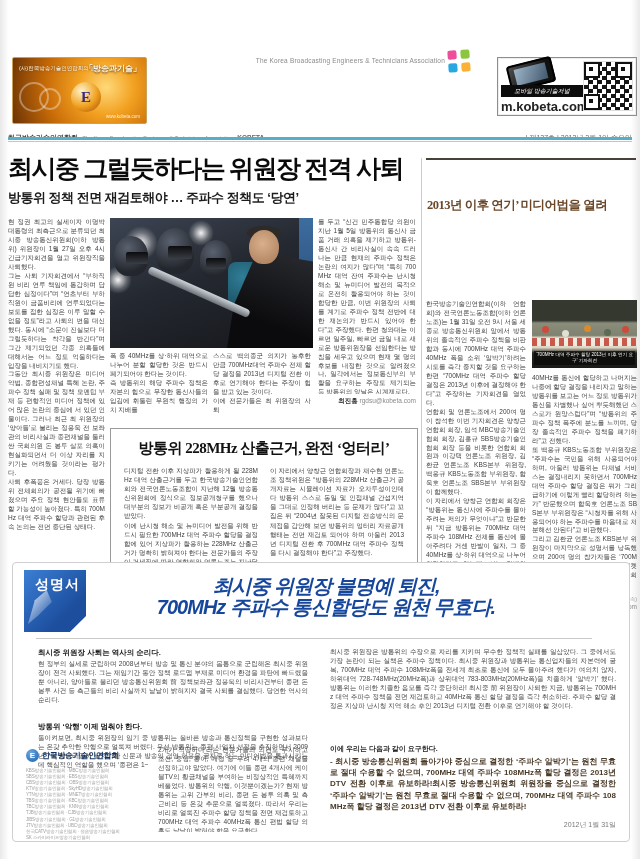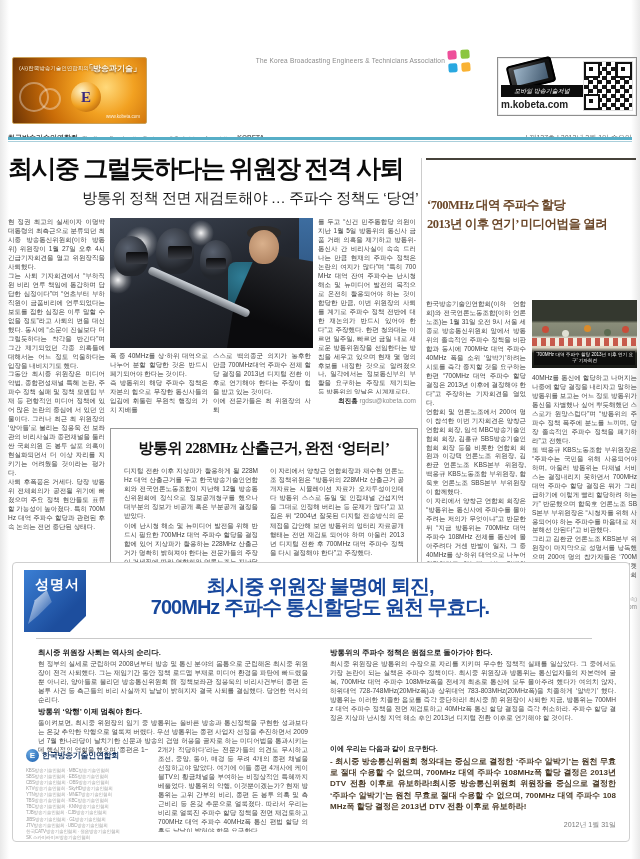--- a/index.html
+++ b/index.html
@@ -30,38 +30,38 @@
   .sq4{right:0;bottom:0;background:#f9b233;}
   .logo-kr{left:150px;top:64px;width:340px;text-align:center;font-size:46px;font-weight:bold;
      color:#2e6fb2;letter-spacing:1px;line-height:1.1;font-family:"Liberation Sans",sans-serif;}
 
   .mobile-box{left:497px;top:57px;width:138px;height:57px;background:#fff;border:1px solid #8e8e8e;box-shadow:inset 0 0 0 1px #eee;}
   .phone{position:absolute;left:10px;top:3px;width:46px;height:26px;border-radius:4px;transform:rotate(-14deg);
      background:linear-gradient(135deg,#555 0%,#111 60%);box-shadow:inset 0 0 0 2px #000;}
   .phone-screen{position:absolute;left:7px;top:5px;width:32px;height:16px;background:linear-gradient(120deg,#9fb6c9,#41586e);}
   .mobile-band{position:absolute;left:3px;top:27px;width:82px;height:12px;background:#0c0c0c;color:#fff;
      font-size:6px;font-style:italic;text-align:center;line-height:12px;font-family:"Liberation Serif",serif;}
-  .mobile-url{position:absolute;left:3px;top:41px;width:82px;text-align:left;font-size:10px;font-weight:bold;color:#222;}
+  .mobile-url{position:absolute;left:3px;top:41px;width:82px;text-align:center;font-size:13px;font-weight:bold;color:#222;}
   .qr{position:absolute;right:4px;top:4px;width:48px;height:48px;
      background:repeating-conic-gradient(#161616 0% 25%,#ffffff 0% 50%) 0 0/9px 9px;outline:1px solid #ddd;}
   .fp{position:absolute;width:12px;height:12px;border:2.5px solid #111;background:#fff;}
   .fp::after{content:"";position:absolute;left:2.5px;top:2.5px;width:4.5px;height:4.5px;background:#111;}
   .fp1{left:0;top:0;} .fp2{right:0;top:0;} .fp3{left:0;bottom:0;}
 
   .masthead-row{left:8px;top:126px;width:624px;display:flex;justify-content:space-between;align-items:baseline;}
   .mh-org{font-size:7px;font-weight:bold;color:#444;}
   .mh-en{font-size:5.5px;color:#9a9a9a;} .mh-kobeta{font-size:6.5px;font-weight:bold;color:#666;}
   .mh-issue{font-size:7px;color:#666;}
   .teal-rule{left:8px;top:137px;width:624px;height:6px;
      background:linear-gradient(#57aec7 0 3px,#fff 3px 4px,#aacfdb 4px 5px,#fff 5px);}
 
   
   .headline{left:8px;top:152px;width:412px;font-family:"Liberation Serif",serif;font-weight:bold;
      font-size:25px;letter-spacing:-1.5px;color:#0a0a0a;white-space:nowrap;}
-  .subhead{left:8px;top:189px;width:410px;text-align:right;font-size:15px;font-weight:normal;color:#1c1c1c;letter-spacing:-.5px;}
+  .subhead{left:8px;top:189px;width:410px;text-align:left;font-size:13px;font-weight:bold;color:#1c1c1c;letter-spacing:-.5px;}
   .col{position:absolute;font-size:6.5px;line-height:1.38;color:#3c3c3c;}
   .c1{left:8px;top:218px;width:97px;height:398px;}
   .c2{left:110px;top:352px;width:98px;height:74px;}
   .c3{left:213px;top:352px;width:98px;height:74px;}
   .c4{left:318px;top:218px;width:98px;height:176px;}
   .byline{font-size:6.5px;color:#8a8a8a;text-align:right;}
   .byline b{color:#333;}
   .main-byline{left:318px;top:397px;width:98px;}
   .continued{font-size:5.5px;color:#999;text-align:right;}
 
@@ -106,22 +106,22 @@
      color:#fff;font-size:4.6px;line-height:1.3;padding:1px 2px;text-align:center;}
 
   
   .stmt{left:12px;top:562px;width:616px;height:278px;border:1px solid #cfcfcf;border-radius:4px;background:#fff;}
   .badge{left:24px;top:570px;width:62px;height:62px;background:linear-gradient(135deg,#3b7fd4,#1d4e9e 70%);
      clip-path:polygon(0 0,100% 0,100% 74%,74% 100%,0 100%);}
   .badge-label{position:absolute;right:6px;top:6px;color:#fff;font-weight:bold;font-size:14px;letter-spacing:1px;}
   .quill{position:absolute;left:4px;top:20px;width:34px;height:34px;
      background:linear-gradient(130deg,rgba(255,255,255,.9),rgba(255,255,255,.15) 60%,transparent);
      clip-path:polygon(0 100%,20% 30%,55% 0,70% 35%,30% 75%);}
-  .stmt-title{left:12px;width:616px;text-align:center;font-size:20px;font-weight:bold;
-     color:#17479c;letter-spacing:-1px;}
+  .stmt-title{left:12px;width:616px;text-align:center;font-size:20px;font-weight:bold;font-style:italic;
+     color:#17479c;letter-spacing:-1px;padding-left:6px;}
   .st1{top:573px;} .st2{top:574px;margin-top:20px;}
   .stmt-div{left:36px;top:638px;width:556px;height:1px;background:#c9c9c9;}
   .sec-h{font-size:7.5px;font-weight:bold;color:#1b1b1b;margin-bottom:2px;}
   .sec-b{font-size:6.6px;line-height:1.36;color:#444;}
   .sL{left:38px;top:648px;width:270px;height:92px;}
   .sR{left:330px;top:648px;width:286px;height:92px;}
   .sM{left:158px;top:746px;width:150px;height:86px;}
   .demand{left:330px;top:744px;width:286px;height:72px;overflow:hidden;}
   .demand-h{font-size:7px;font-weight:bold;color:#222;margin-bottom:2px;}
   .demand-b{font-size:8px;font-weight:bold;line-height:1.4;color:#4a3b28;text-align:justify;word-break:break-all;white-space:pre-line;}
@@ -229,21 +229,20 @@
       <div class="continued">(2면에 계속)</div>
       <div class="byline">
         <b>최진홍</b>
         <span>rgdsu@kobeta.com</span>
       </div>
     </div>
   </div>
 
   <div class="abs ra-rule"></div>
   <div class="abs ra-sub">
-    <div>‘700MHz 대역 주파수 할당</div>
     <div>2013년 이후 연기’ 미디어법을 열려</div>
   </div>
 
   <div class="col prose rc1">한국방송기술인연합회(이하 연합회)와 전국언론노동조합(이하 언론노조)는 1월 31일 오전 9시 서울 세종로 방송통신위원회 앞에서 방통위의 졸속적인 주파수 정책을 비판함과 동시에 700MHz 대역 주파수 40MHz 폭을 소위 ‘알박기’하려는 시도를 즉각 중지할 것을 요구하는 한편 “700MHz 대역 주파수 할당 결정은 2013년 이후에 결정해야 한다”고 주장하는 기자회견을 열었다.
 연합회 및 언론노조에서 200여 명이 참석한 이번 기자회견은 양창근 연합회 회장, 임석 MBC방송기술인협회 회장, 김홍규 SBS방송기술인협회 회장 등을 비롯한 연합회 회원과 이강택 언론노조 위원장, 김환균 언론노조 KBS본부 위원장, 백용규 KBS노동조합 부위원장, 함욱호 언론노조 SBS본부 부위원장이 함께했다.
 이 자리에서 양창근 연합회 회장은 “방통위는 통신사에 주파수를 몰아주려는 저의가 무엇이냐”고 반문한 뒤 “지금 방통위는 700MHz 대역 주파수 108MHz 전체를 통신에 몰아주려다 거센 반발이 일자, 그 중 40MHz를 상·하위 대역으로 나누어 할당하려고 하는데, 이는 명백한 꼼수다”라고 강하게 비판했다.
 이어 그는 “40MHz 주파수 알박기 정책을 즉각 폐지하고, 700MHz 대역 전체 할당 결정을 2013년 디지털 전환 이후로 연기하라”고 주장했다.
 이강택 언론노조 위원장은 “처음에</div>
 
   <div class="abs right-photo">
@@ -272,26 +271,25 @@
     <div class="quill"></div>
     <div class="badge-label">성명서</div>
   </div>
   <div class="abs stmt-title st1">최시중 위원장 불명예 퇴진,</div>
   <div class="abs stmt-title st2">700MHz 주파수 통신할당도 원천 무효다.</div>
   <div class="abs stmt-div"></div>
 
   <div class="abs sL">
     <div class="sec-h">최시중 위원장 사퇴는 역사의 순리다.</div>
     <div class="sec-b prose">현 정부의 실세로 군림하며 2008년부터 방송 및 통신 분야의 몸통으로 군림해온 최시중 위원장이 전격 사퇴했다. 그는 재임기간 동안 정책 로드맵 부재로 미디어 환경을 파탄에 빠트렸을 뿐 아니라, 양아들로 불리던 방송통신위원회 前 정책보좌관 정용욱의 비리사건부터 종편 돈봉투 사건 등 측근들의 비리 사실까지 낱낱이 밝혀지자 결국 사퇴를 결심했다. 당연한 역사의 순리다.</div>
-    <div class="sec-h" style="margin-top:2px;">방통위 ‘악행’ 이제 멈춰야 한다.</div>
+    <div class="sec-h" style="margin-top:17px;">방통위 ‘악행’ 이제 멈춰야 한다.</div>
     <div class="sec-b prose">돌이켜보면, 최시중 위원장의 임기 중 방통위는 올바른 방송과 통신정책을 구현한 성과보다는 온갖 추악한 악행으로 얼룩져 버렸다. 우선 방통위는 종편 사업자 선정을 추진하면서 2009년 7월 한나라당이 날치기한 신문과 방송의 겸영 허용을 골자로 하는 미디어법을 통과시키는데 핵심적인 역할을 했으며 ‘종편은 1~</div>
   </div>
 
   <div class="abs sR">
-    <div class="sec-h">방통위의 주파수 정책은 원점으로 돌아가야 한다.</div>
     <div class="sec-b prose" style="height:82px;">최시중 위원장은 방통위의 수장으로 자리를 지키며 무수한 정책적 실패를 일삼았다. 그 중에서도 가장 논란이 되는 실책은 주파수 정책이다. 최시중 위원장과 방통위는 통신업자들의 자본력에 굴복, 700MHz 대역 주파수 108MHz폭을 전세계 최초로 통신에 모두 몰아주려 했다가 여의치 않자, 하위대역 728-748MHz(20MHz폭)과 상위대역 783-803MHz(20MHz폭)을 치졸하게 ‘알박기’ 했다. 방통위는 이러한 치졸한 음모를 즉각 중단하라! 최시중 前 위원장이 사퇴한 지금, 방통위는 700MHz 대역 주파수 정책을 전면 재검토하고 40MHz폭 통신 할당 결정을 즉각 취소하라. 주파수 할당 결정은 지상파 난시청 지역 해소 후인 2013년 디지털 전환 이후로 연기해야 할 것이다.</div>
   </div>
 
   <div class="abs foot-logo">
     <span class="emblem">E</span><span class="foot-org">한국방송기술인연합회</span>
     <div class="members">
       <div>KBS방송기술인협회 · MBC방송기술인협회</div>
       <div>SBS방송기술인협회 · EBS방송기술인협회</div>
       <div>CBS방송기술인협회 · OBS방송기술인협회</div>
       <div>KTV방송기술인협회 · SkyHD방송기술인협회</div>
@@ -303,17 +301,17 @@
       <div>JTV방송기술인협회 · UBC방송기술인협회</div>
       <div>한국CATV방송기술인협회 · 원음방송기술인협회</div>
       <div>SK 스카이라이프방송기술인협회</div>
     </div>
   </div>
 
   <div class="abs sM sec-b prose">2개가 적당하다’라는 전문가들의 의견도 무시하고 조선, 중앙, 동아, 매경 등 무려 4개의 종편 채널을 선정하고야 말았다. 여기에 이들 종편 4개사에 케이블TV의 황금채널을 부여하는 비정상적인 특혜까지 베풀었다. 방통위의 악행, 이것뿐이겠는가? 현재 방통위는 고위 간부의 비리, 종편 돈 봉투 의혹 및 측근비리 등 온갖 추문으로 얼룩졌다. 따라서 우리는 비리로 얼룩진 주파수 할당 정책을 전면 재검토하고 700MHz 대역 주파수 40MHz폭 통신 편법 할당 의혹도 낱낱이 밝혀야 함을 요구한다.</div>
 
   <div class="abs demand">
     <div class="demand-h">이에 우리는 다음과 같이 요구한다.</div>
-    <div class="demand-b">- 최시중 방송통신위원회 청와대는 중심으로 결정한 ‘주파수 알박기’는 원천 무효로 절대 수용할 수 없으며, 700MHz 대역 주파수 108MHz폭 할당 결정은 2013년 DTV 전환 이후로 유보하라!최시중 방송통신위원회 위원장을 중심으로 결정한 ‘주파수 알박기’는 원천 무효로 절대 수용할 수 없으며, 700MHz 대역 주파수 108MHz폭 할당 결정은 2013년 DTV 전환 이후로 유보하라!</div>
+    <div class="demand-b">- 최시중 방송통신위원회 돌아가야 중심으로 결정한 ‘주파수 알박기’는 원천 무효로 절대 수용할 수 없으며, 700MHz 대역 주파수 108MHz폭 할당 결정은 2013년 DTV 전환 이후로 유보하라!최시중 방송통신위원회 위원장을 중심으로 결정한 ‘주파수 알박기’는 원천 무효로 절대 수용할 수 없으며, 700MHz 대역 주파수 108MHz폭 할당 결정은 2013년 DTV 전환 이후로 유보하라!</div>
   </div>
   <div class="abs stmt-date">2012년 1월 31일</div>
 
 </div>
 
 </body></html>

